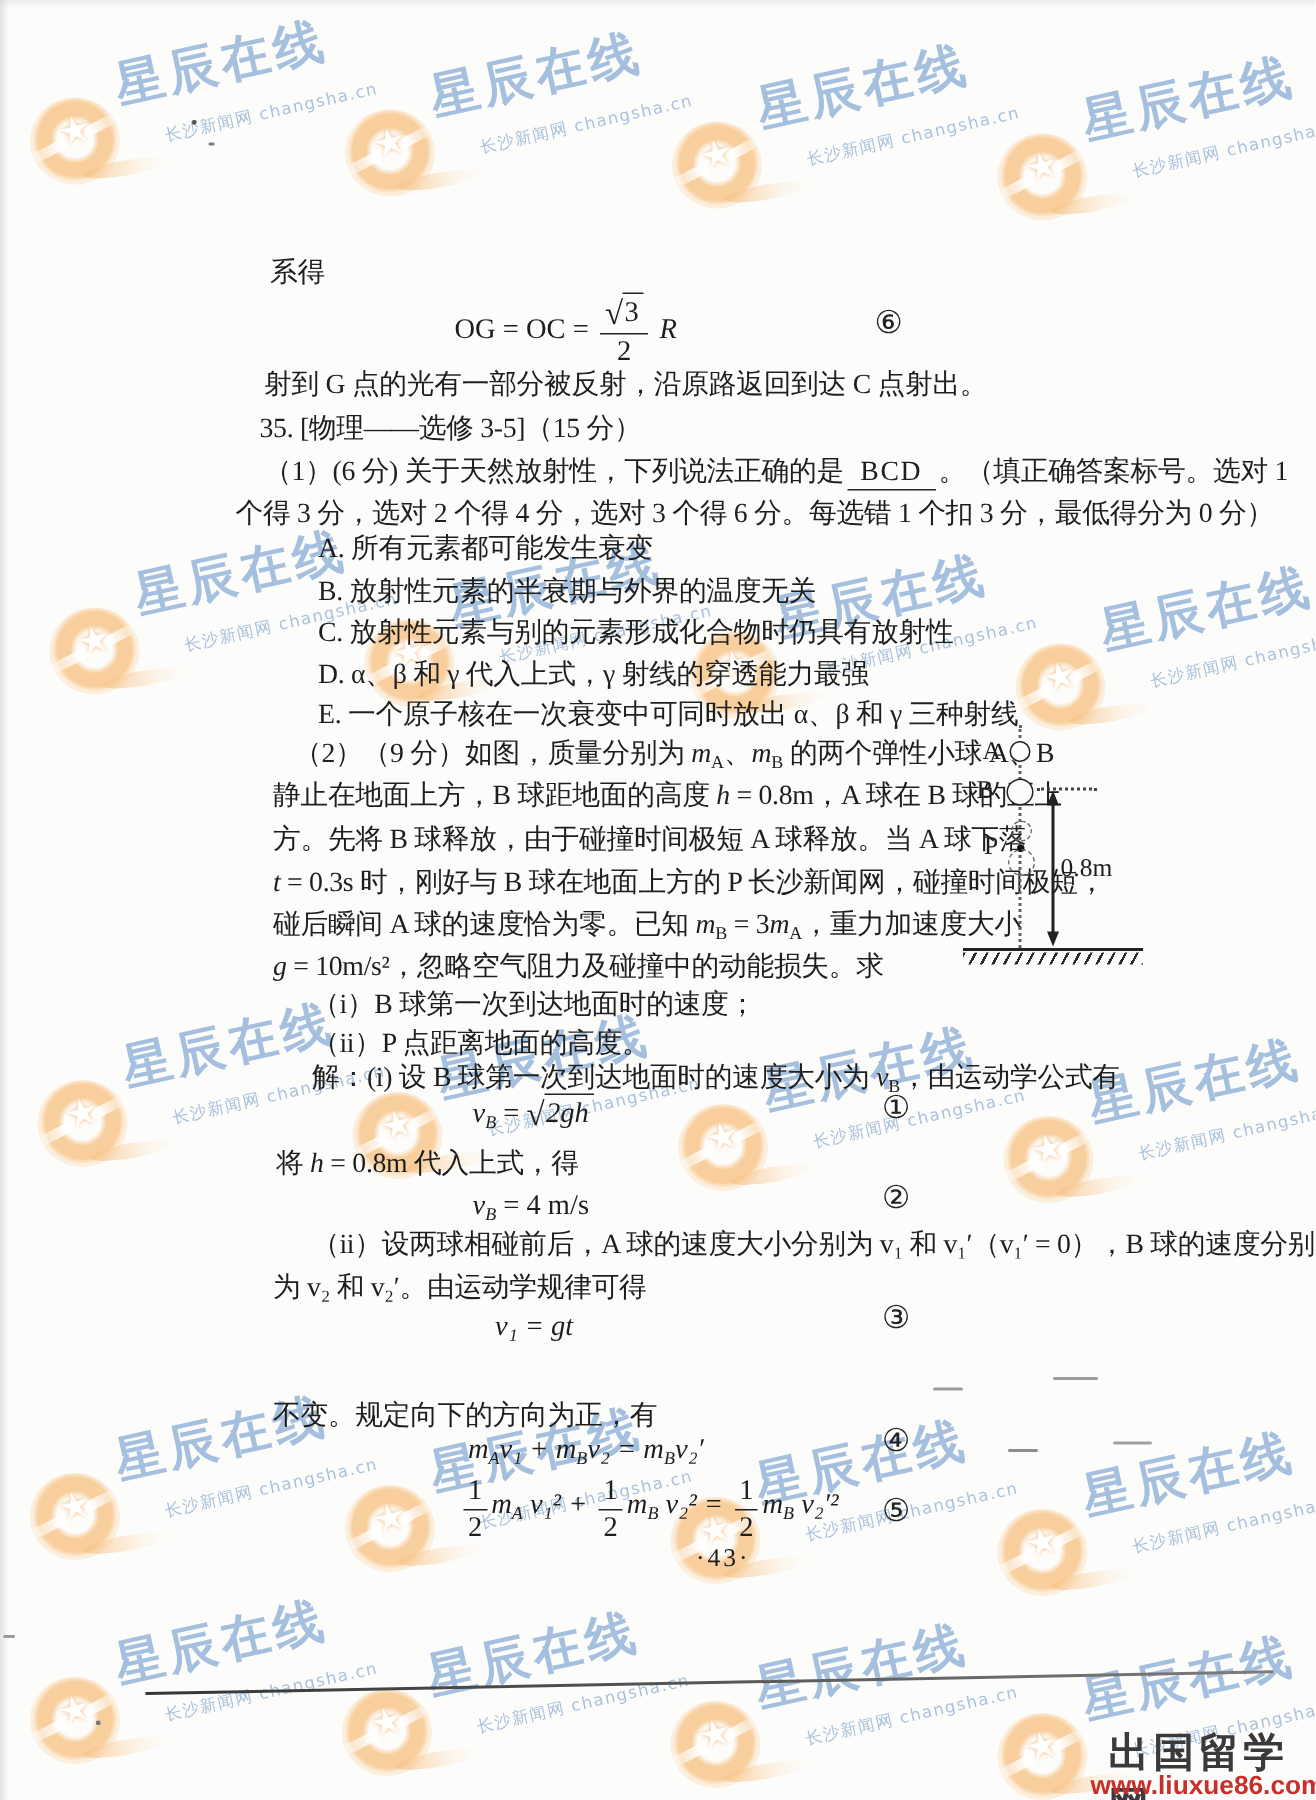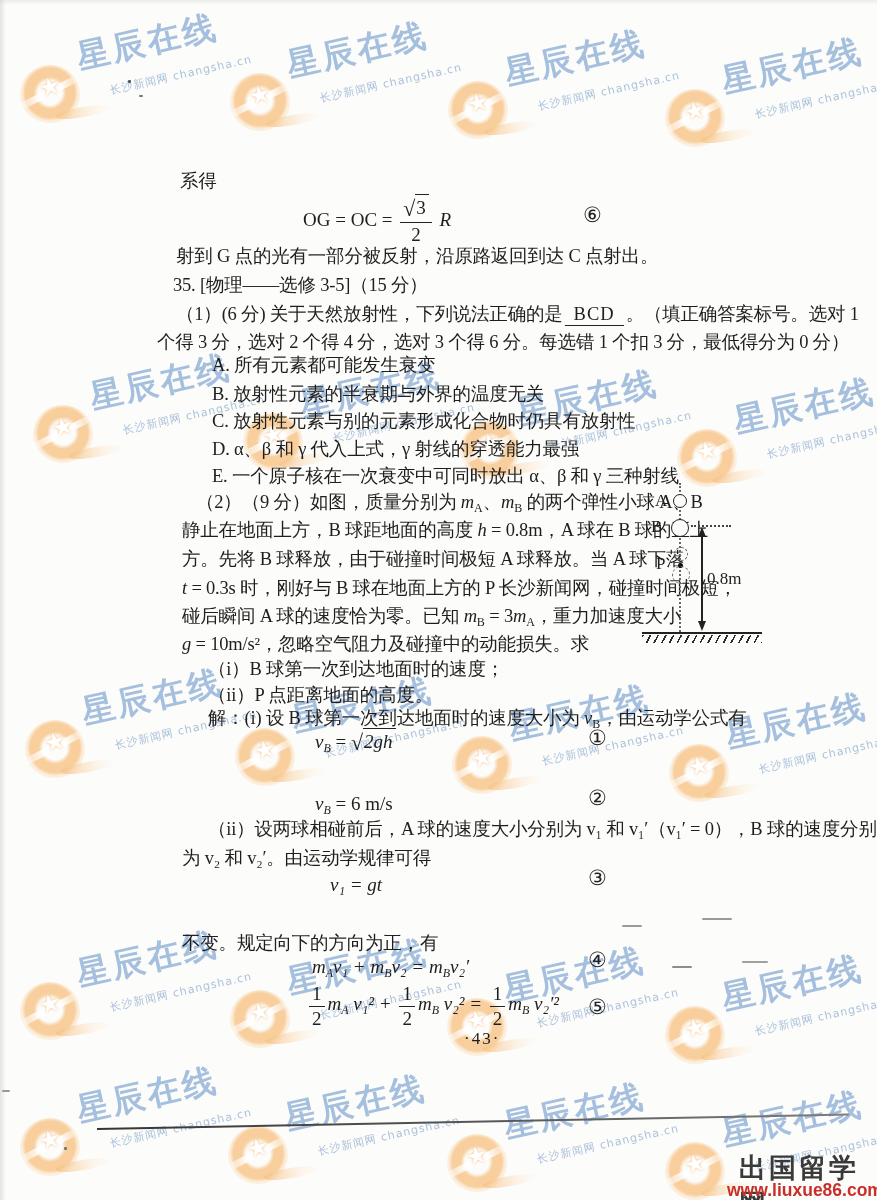--- a/index.html
+++ b/index.html
@@ -331,23 +331,26 @@
 
   <div class="line" style="left:208px;top:705px">
     <span>解：(i) 设 B 球第一次到达地面时的速度大小为 </span><span class="it">v</span><sub class="s">B</sub><span>，由运动学公式有</span>
   </div>
 
   <div class="eqline" style="left:315px;top:730px">
     <span>v</span><sub class="s">B</sub> <span style="font-style:normal">=</span> <span class="rad">√</span><span class="over">2gh</span>
   </div>
   <div class="tag" style="left:588px;top:726px">①</div>
 
+  <div class="line" style="left:184px;top:762px">
+    <span>将 </span><span class="it">h</span><span> = 0.8m 代入上式，得</span>
+  </div>
 
   <div class="eqline" style="left:315px;top:793px">
-    <span>v</span><sub class="s">B</sub> <span style="font-style:normal">= 6 m/s</span>
+    <span>v</span><sub class="s">B</sub> <span style="font-style:normal">= 4 m/s</span>
   </div>
   <div class="tag" style="left:588px;top:786px">②</div>
 
   <div class="line" style="left:208px;top:816px">（ii）设两球相碰前后，A 球的速度大小分别为 v₁ 和 v₁′（v₁′ = 0），B 球的速度分别</div>
   <div class="line" style="left:182px;top:845px">为 v₂ 和 v₂′。由运动学规律可得</div>
 
   <div class="eqline" style="left:330px;top:874px">v₁ = gt</div>
   <div class="tag" style="left:588px;top:866px">③</div>
 
   <div class="line" style="left:182px;top:930px">不变。规定向下的方向为正，有</div>

